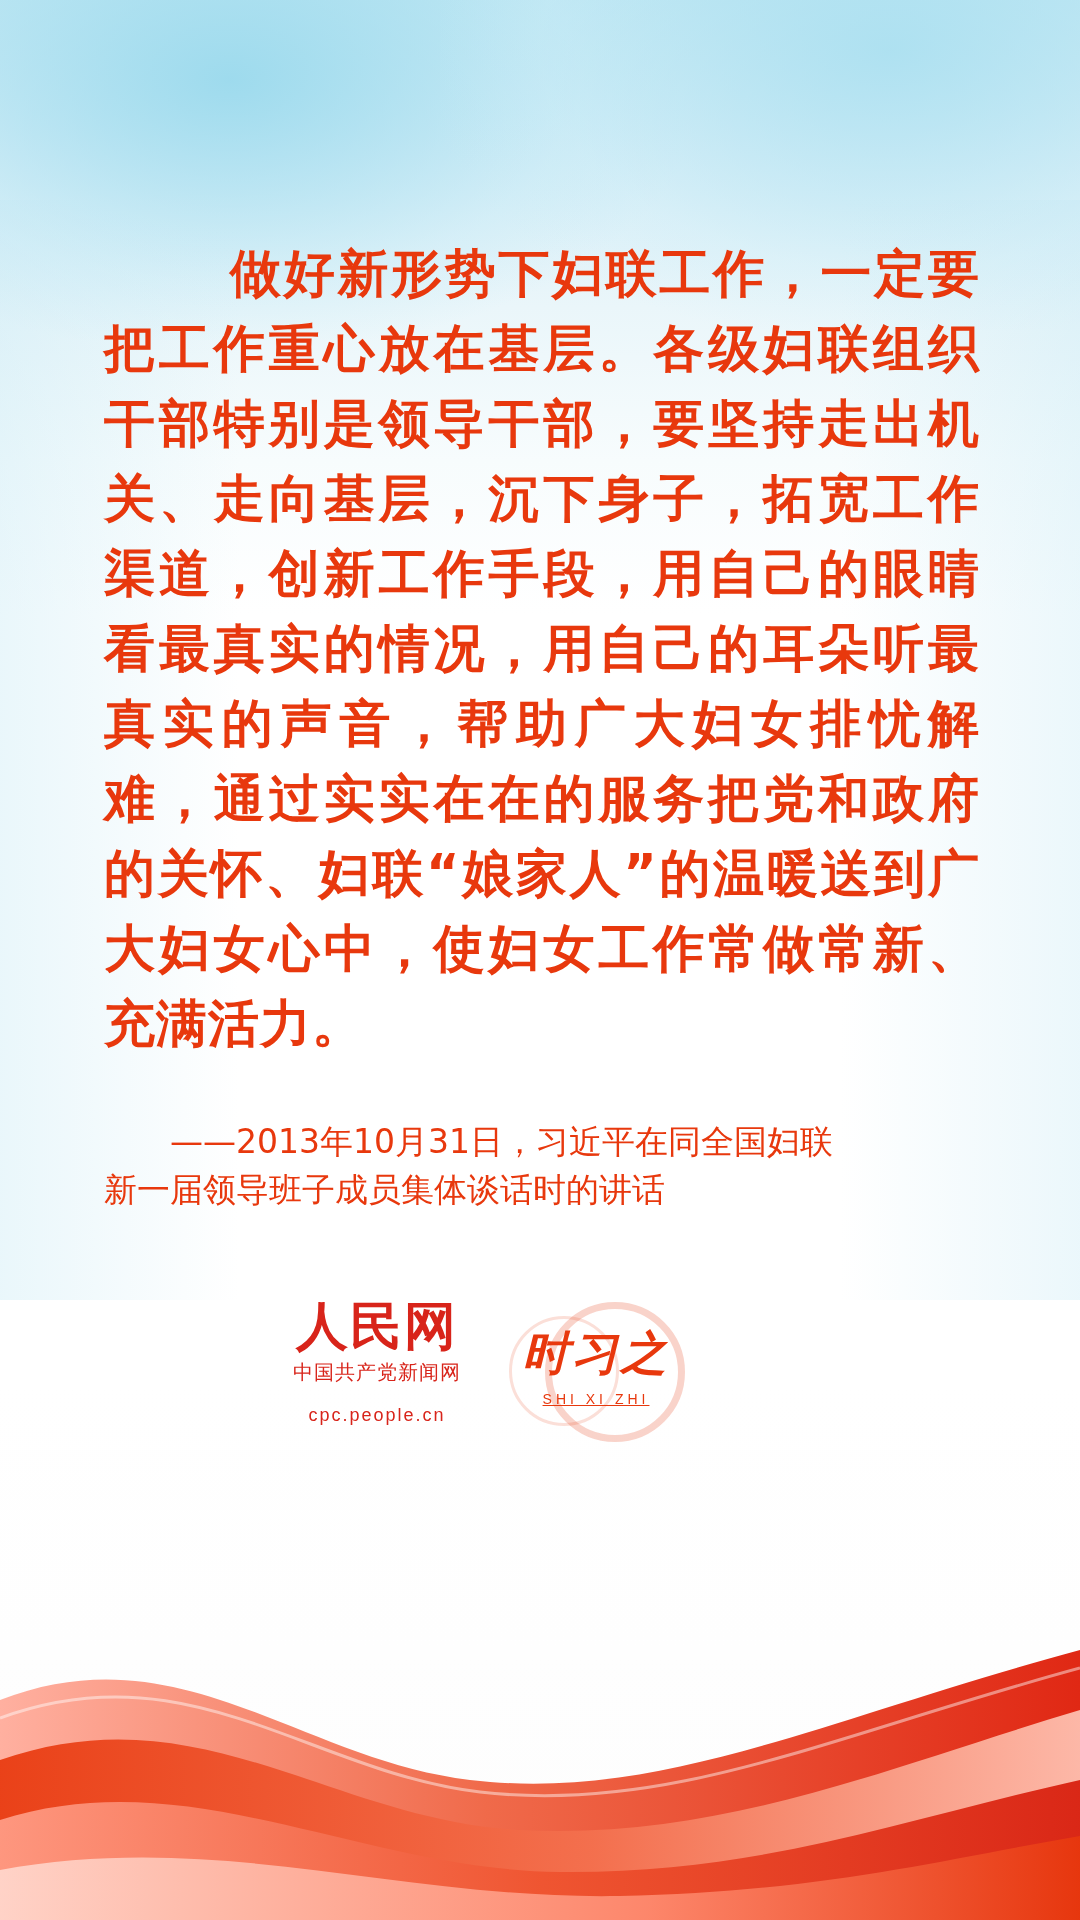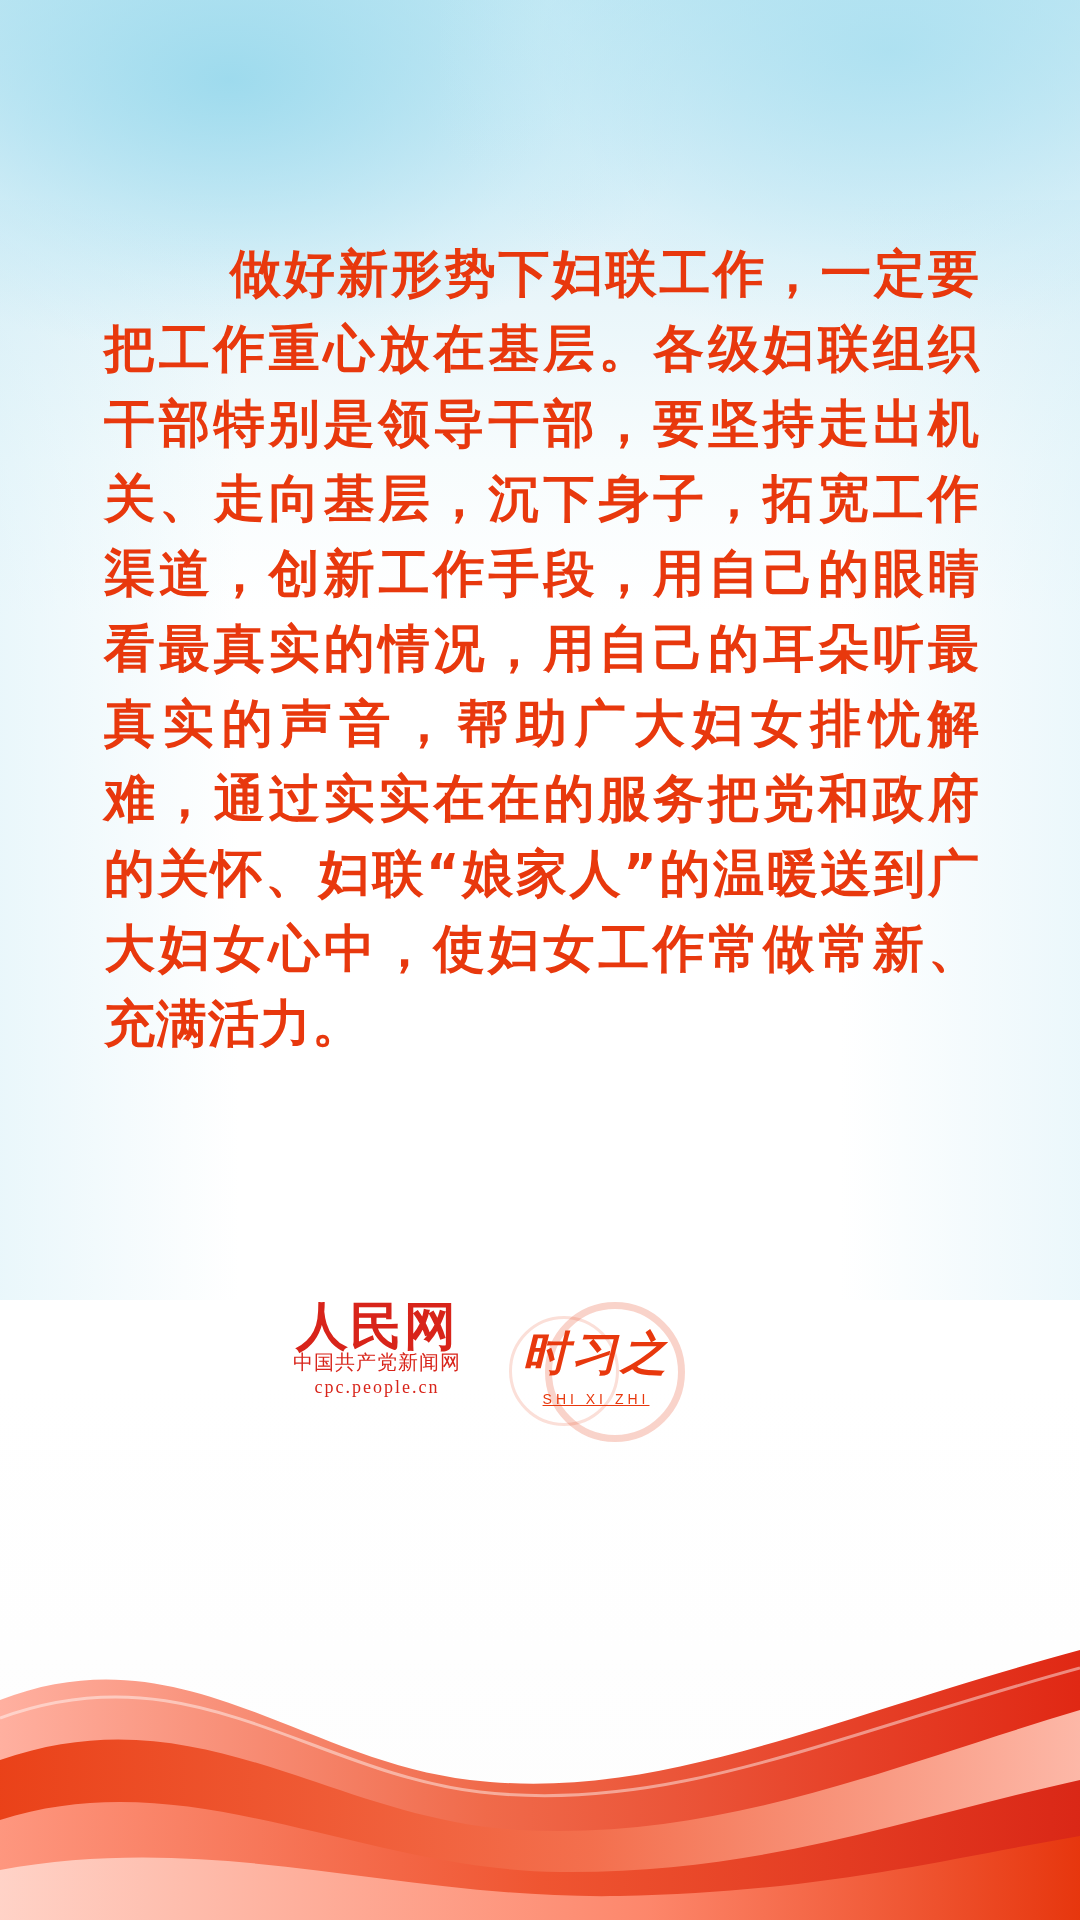--- a/index.html
+++ b/index.html
@@ -116,31 +116,32 @@
     line-height: 1;
   }
   .people-logo .cn {
     font-size: 52px;
     font-weight: bold;
     color: #d8241a;
     letter-spacing: 2px;
     font-family: "DejaVu Sans", "Liberation Sans", sans-serif;
   }
   .people-logo .sub {
+    margin-top: 10px;
     font-size: 20px;
     color: #d8241a;
     letter-spacing: 1px;
     font-family: "DejaVu Sans", "Liberation Sans", sans-serif;
   }
   .people-logo .url {
-    margin-top: 6px;
+    margin-top: 24px;
     font-size: 18px;
     color: #d8241a;
     letter-spacing: 2px;
-    font-family: Liberation Serif, serif;
+    font-family: Liberation Sans, sans-serif;
   }
   .shixizhi {
     position: relative;
     width: 190px;
     height: 130px;
     display: flex;
     flex-direction: column;
     align-items: center;
     justify-content: center;
   }
@@ -199,20 +200,22 @@
   <div class="top-wash-left"></div>
   <div class="top-wash-right"></div>
   <div class="side-wash-left"></div>
   <div class="side-wash-right"></div>
 
   <div class="quote-block">
     <div class="quote-text">做好新形势下妇联工作，一定要把工作重心放在基层。各级妇联组织干部特别是领导干部，要坚持走出机关、走向基层，沉下身子，拓宽工作渠道，创新工作手段，用自己的眼睛看最真实的情况，用自己的耳朵听最真实的声音，帮助广大妇女排忧解难，通过实实在在的服务把党和政府的关怀、妇联“娘家人”的温暖送到广大妇女心中，使妇女工作常做常新、充满活力。</div>
   </div>
 
   <div class="attribution">
+    <div class="line1">——2013年10月31日，习近平在同全国妇联</div>
+    <div class="line2">新一届领导班子成员集体谈话时的讲话</div>
   </div>
 
   <div class="logo-row">
     <div class="people-logo">
       <div class="cn">人民网</div>
       <div class="sub">中国共产党新闻网</div>
       <div class="url">cpc.people.cn</div>
     </div>
 
     <div class="shixizhi">

